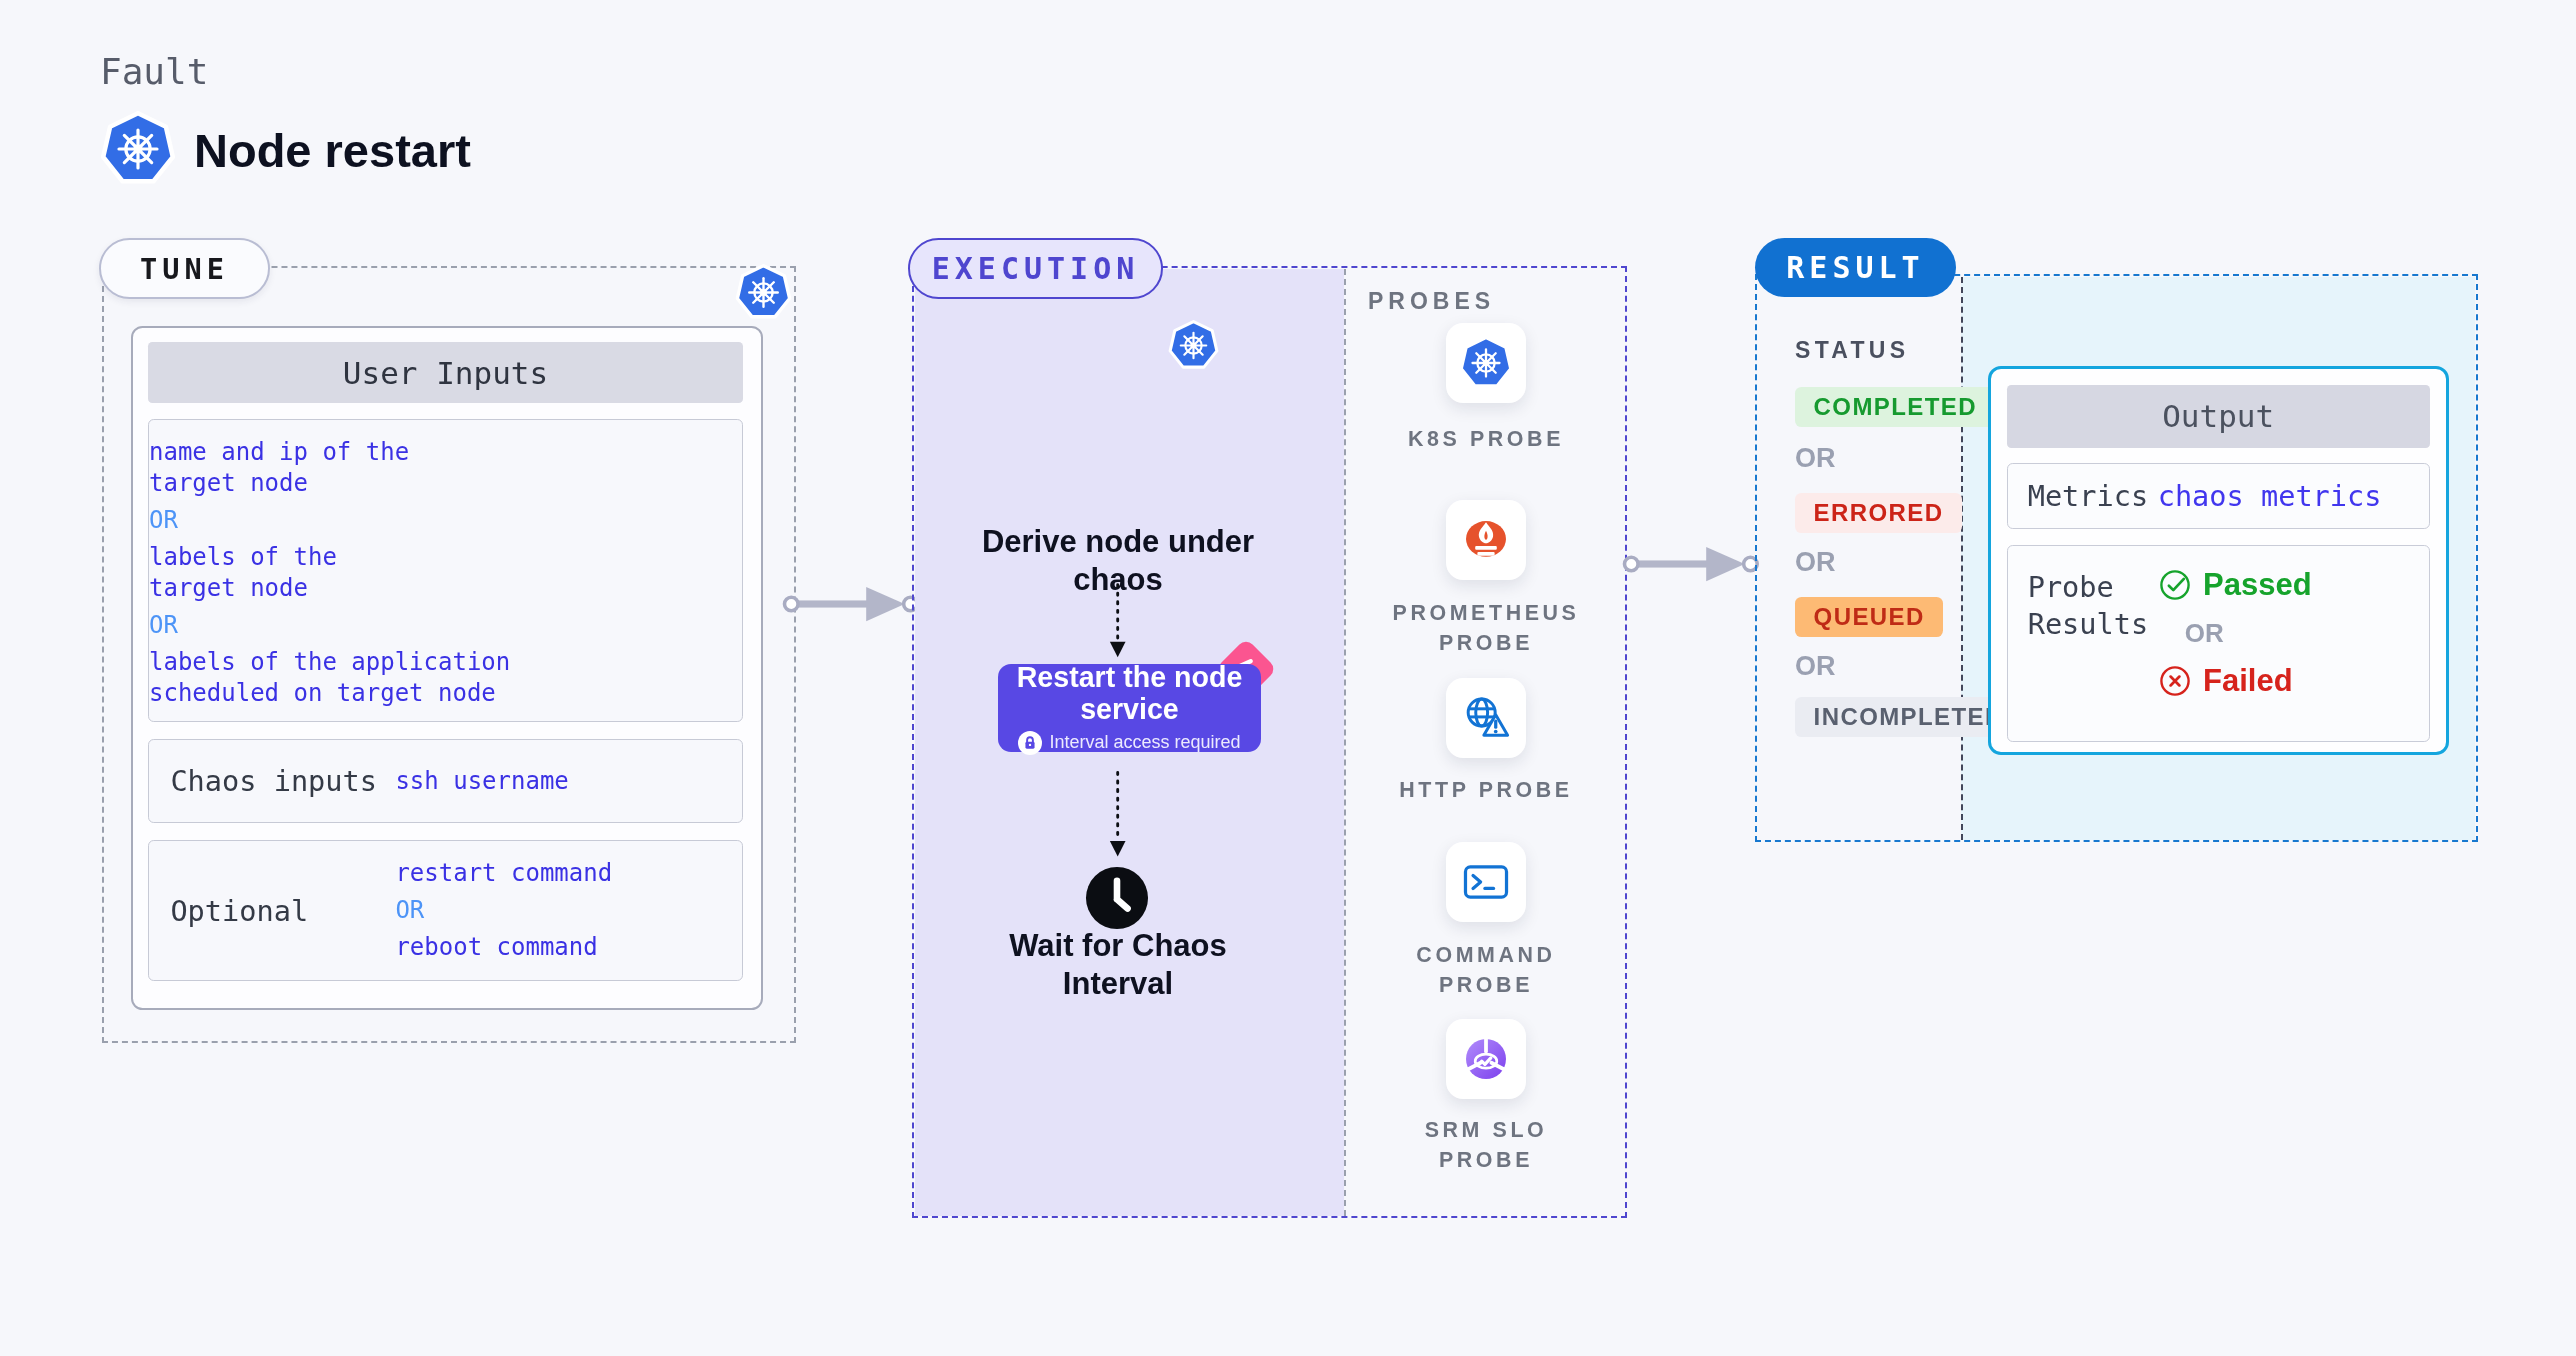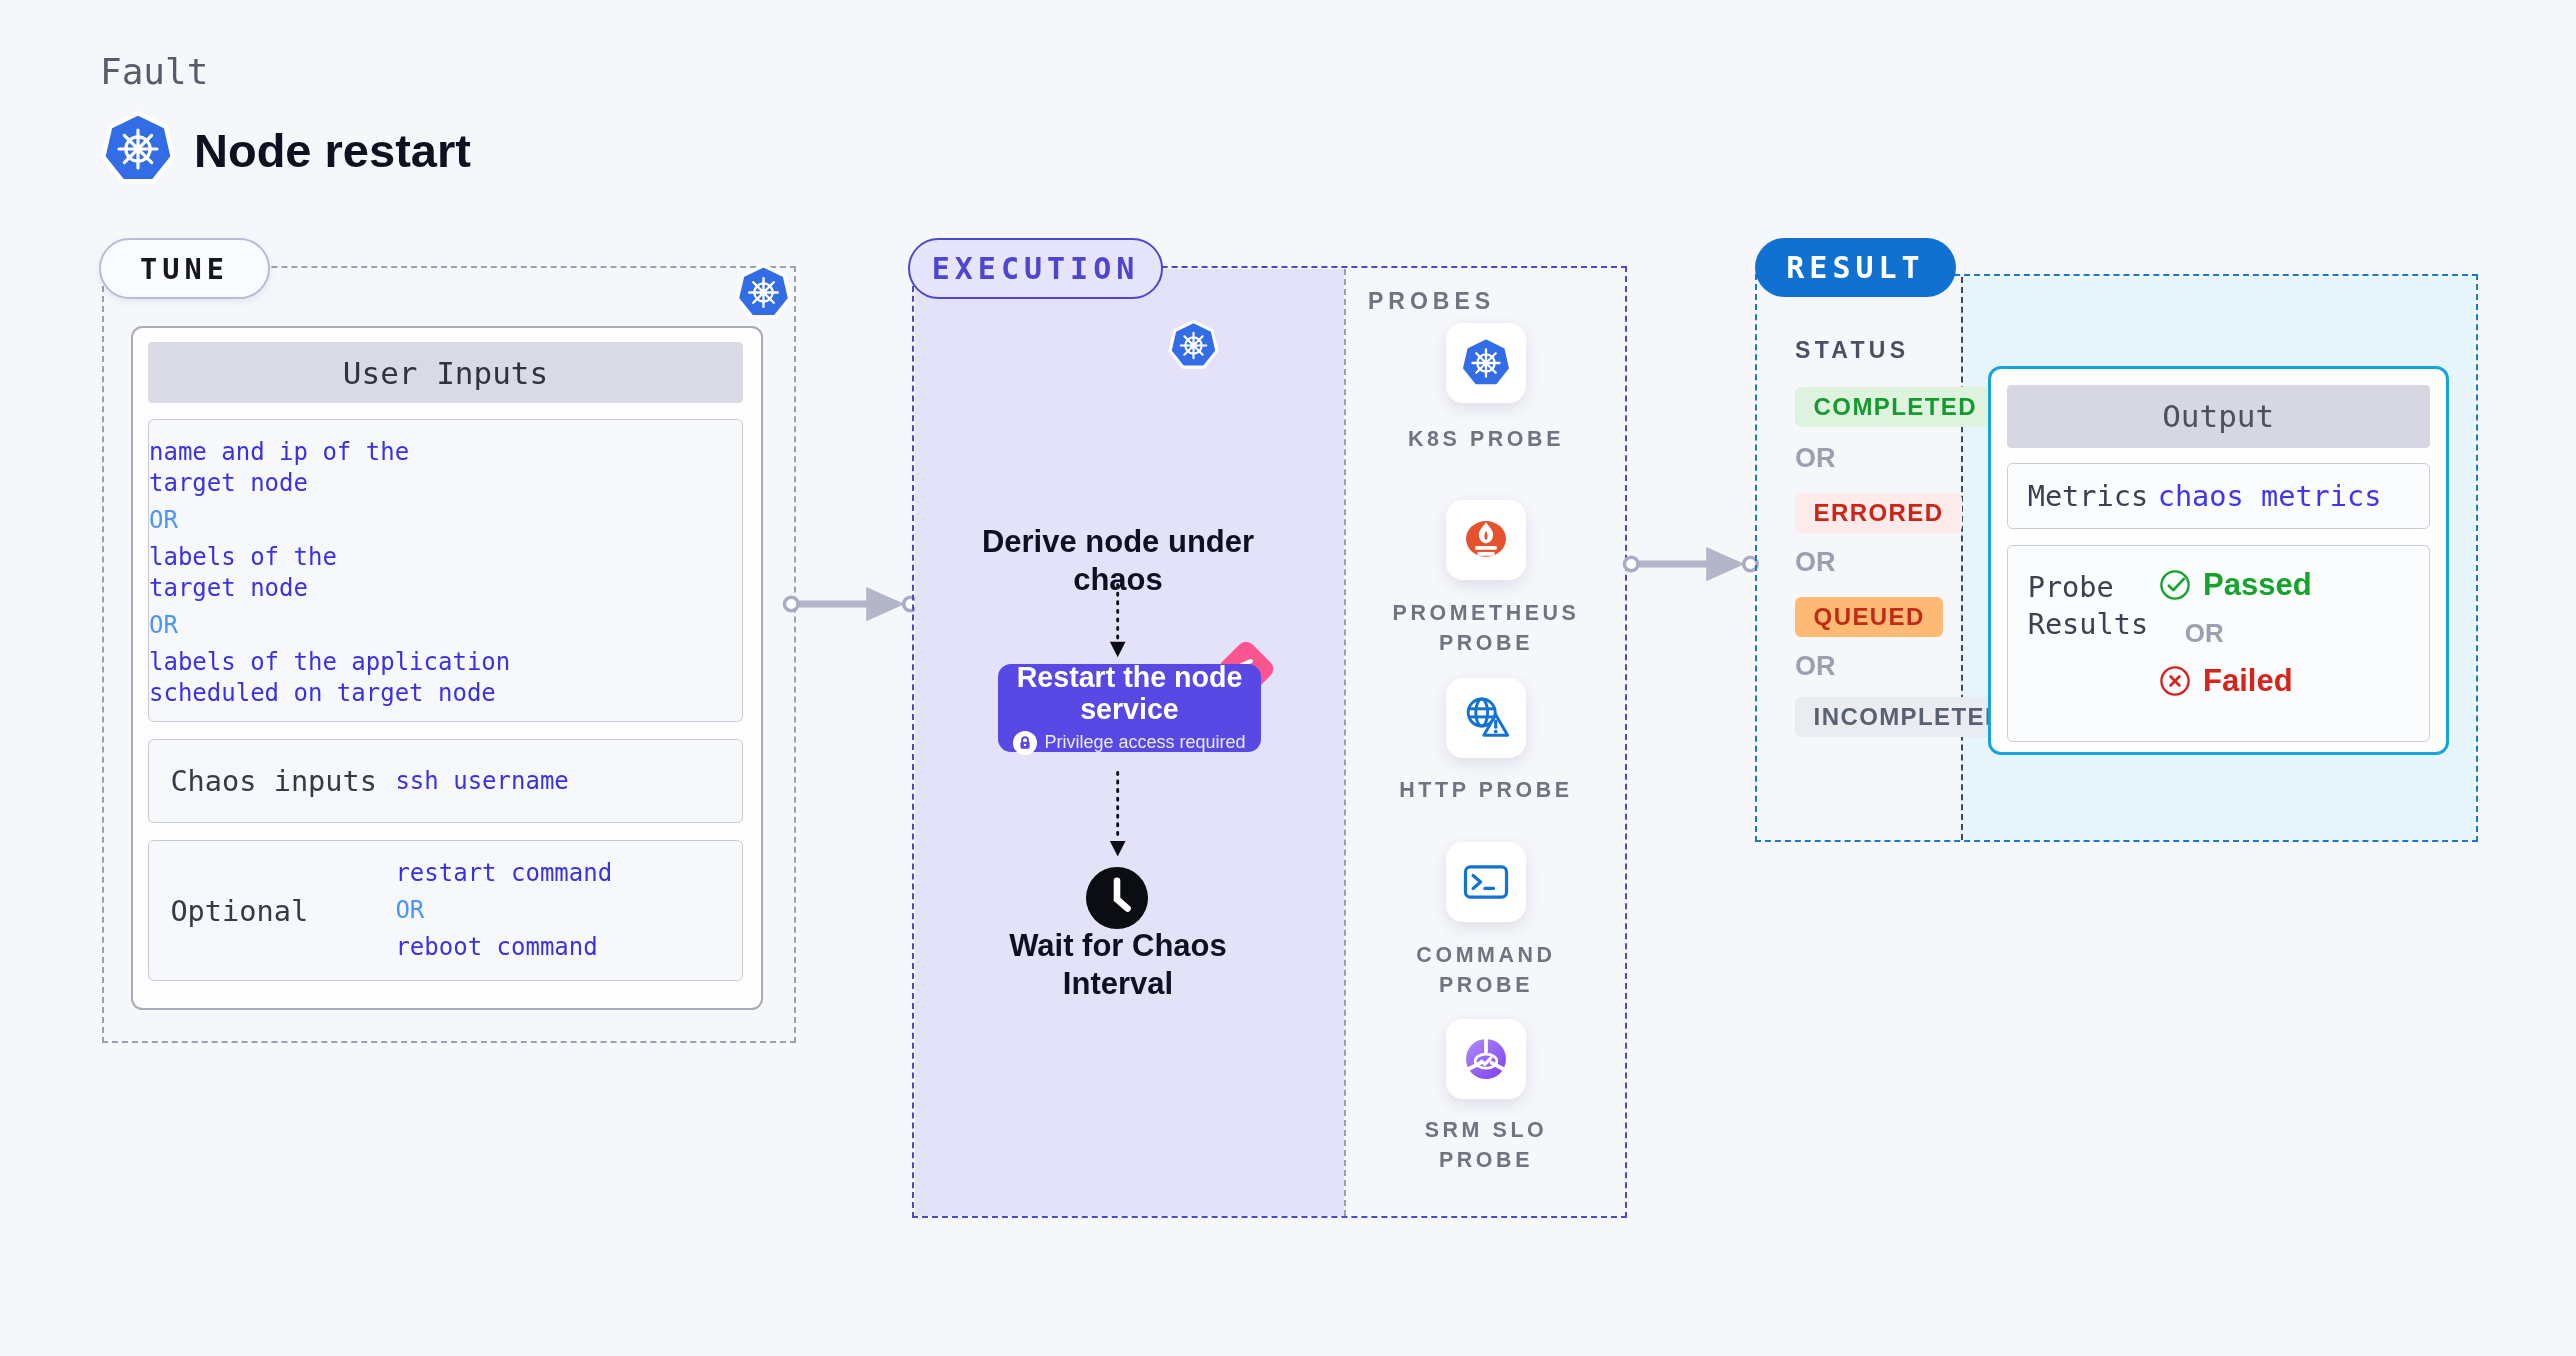--- a/index.html
+++ b/index.html
@@ -237,21 +237,21 @@
   <div class="abs action-btn">
     <div class="btn-title sans pre">Restart the node
 service</div>
     <div class="btn-sub">
       <svg class="lock-badge" viewBox="0 0 100 100">
         <circle cx="50" cy="50" r="50" fill="#ffffff"></circle>
         <path d="M38,46 v-8 a12,12 0 0 1 24,0 v8" fill="none" stroke="#5848e4" stroke-width="8"></path>
         <rect x="31" y="45" width="38" height="29" rx="6" fill="#5848e4"></rect>
         <circle cx="50" cy="58" r="5" fill="#ffffff"></circle>
       </svg>
-      <span class="btn-sub-text sans">Privilege access required</span>
+      <span class="btn-sub-text sans">Interval access required</span>
     </div>
   </div>
 
   <svg class="abs varrow varrow2" viewBox="0 0 30 122">
     <line x1="15" y1="2" x2="15" y2="98" stroke="#0c0e13" stroke-width="4" stroke-dasharray="3 9" stroke-linecap="round"></line>
     <polygon points="4,98 26,98 15,120" fill="#0c0e13"></polygon>
   </svg>
 
   <svg class="abs clock" viewBox="0 0 100 100">
     <circle cx="50" cy="50" r="47" fill="#0b0d12"></circle>

